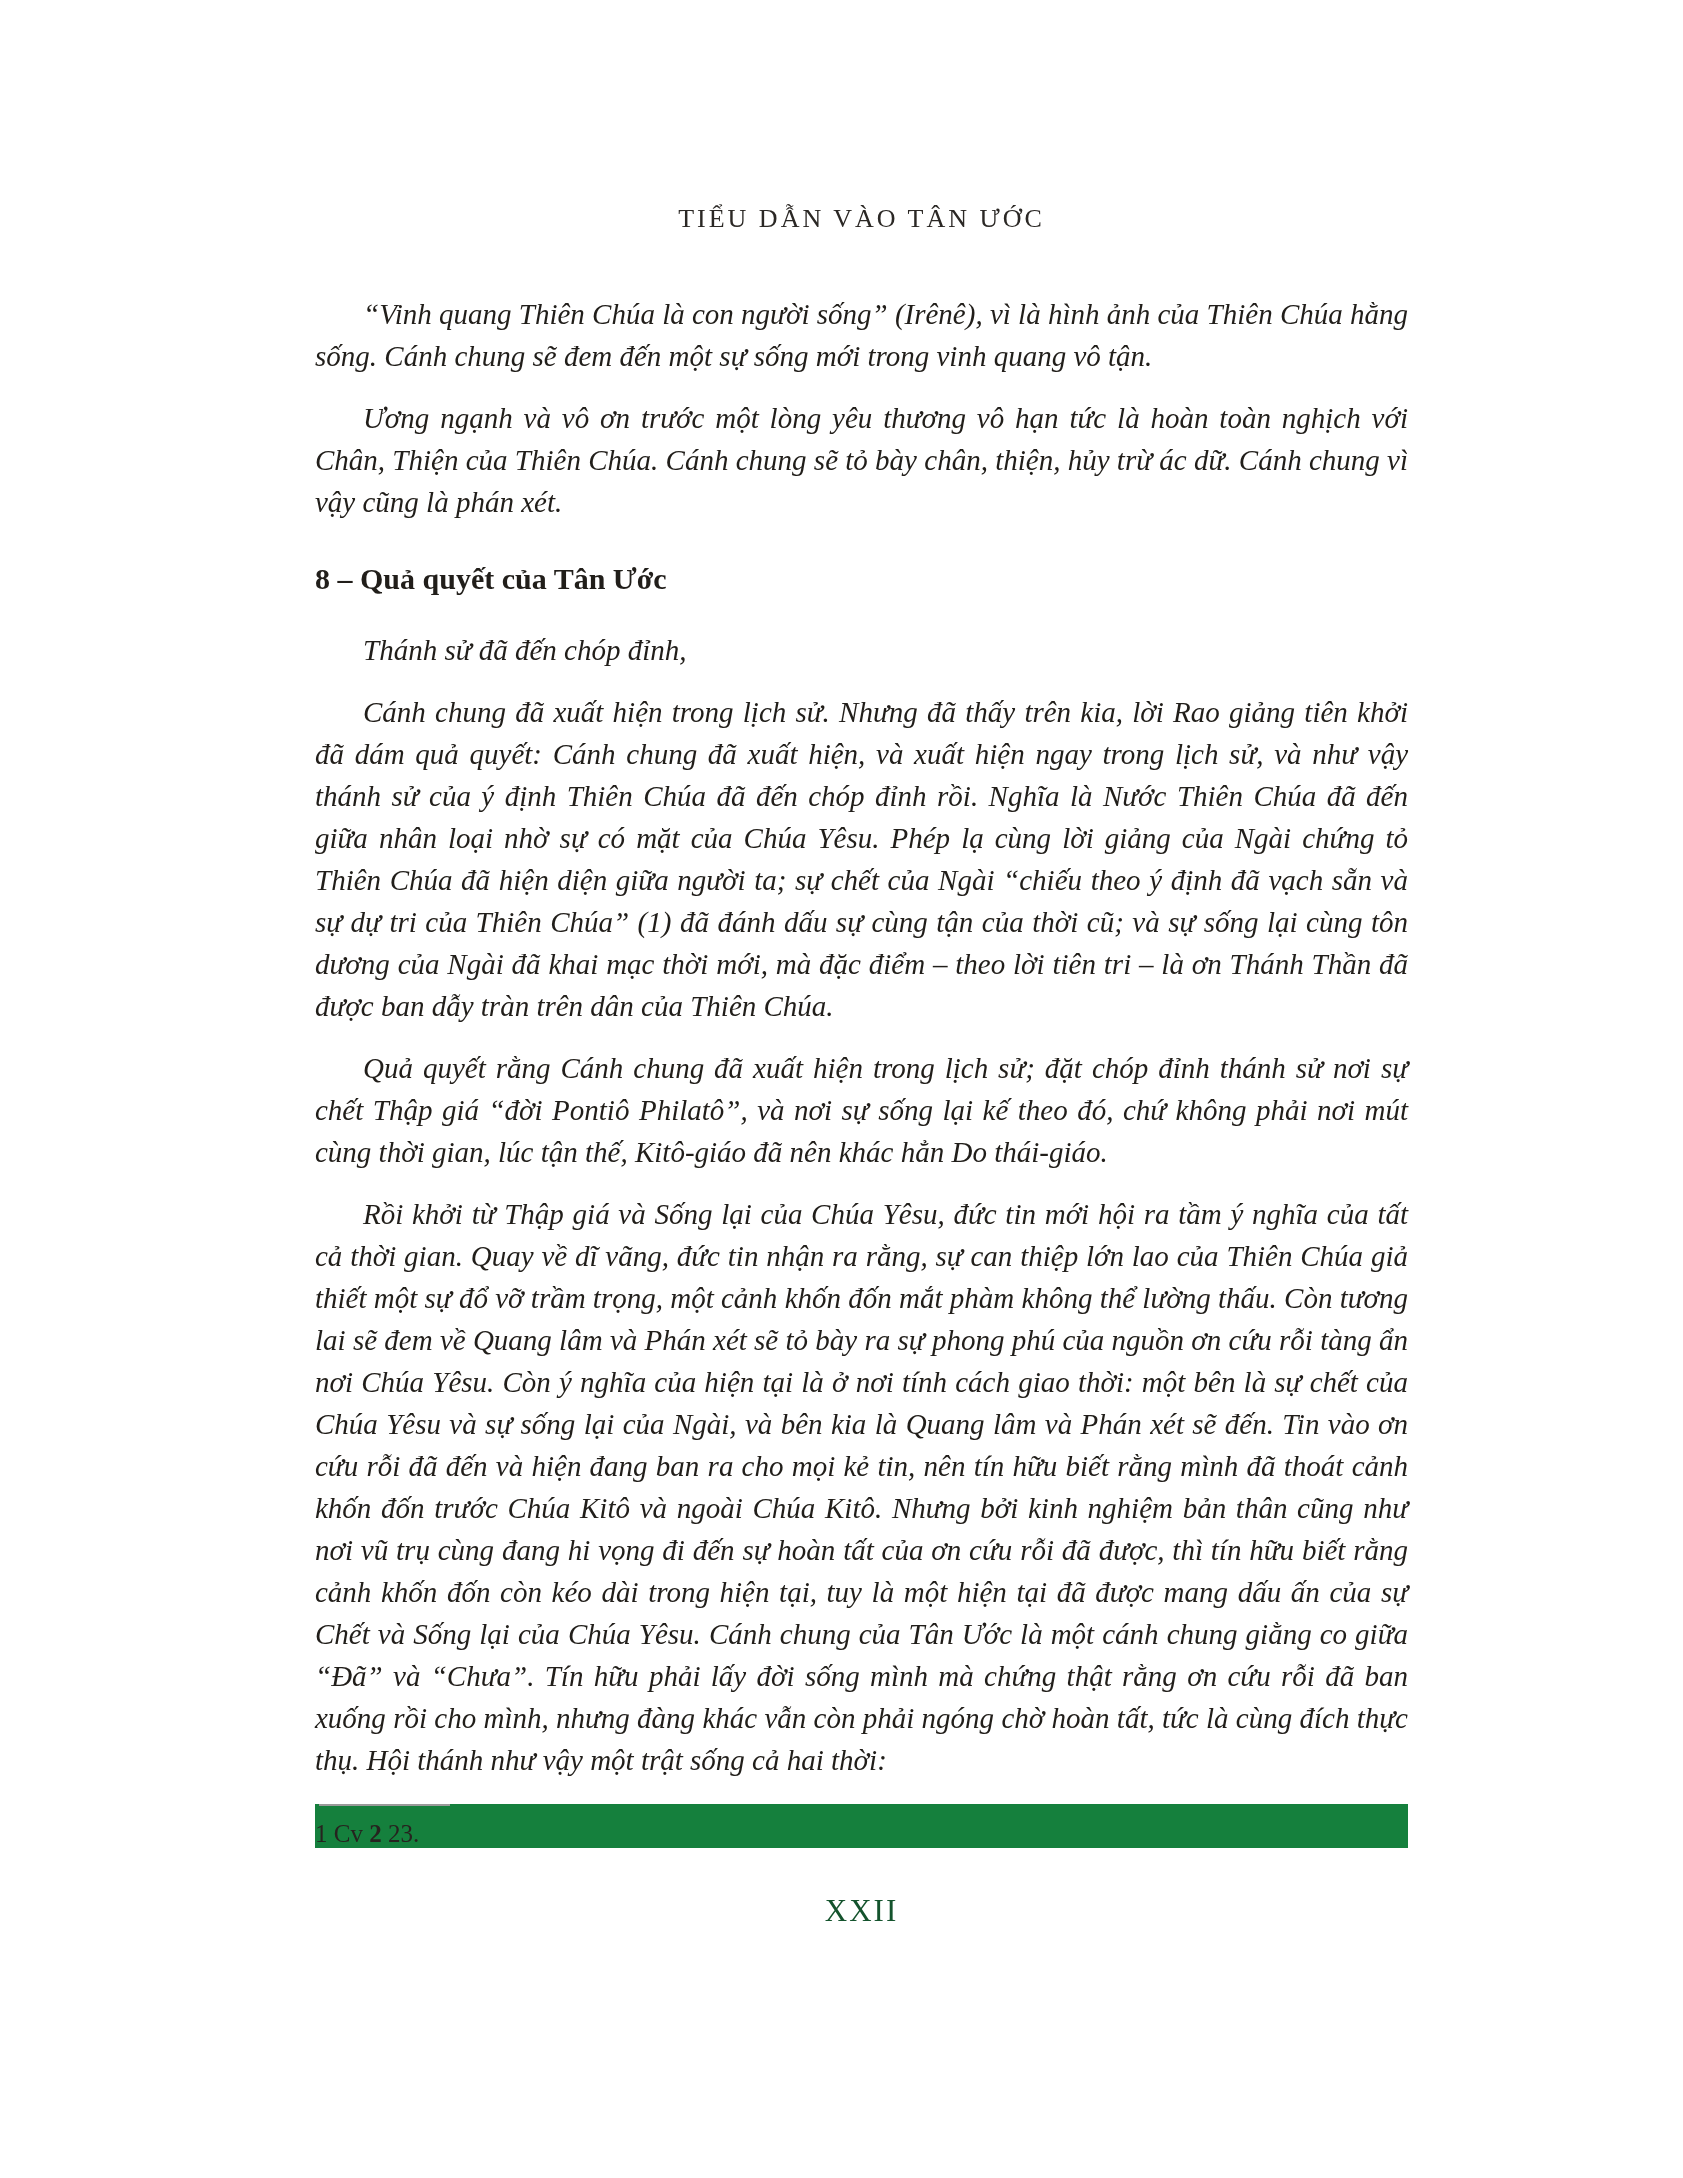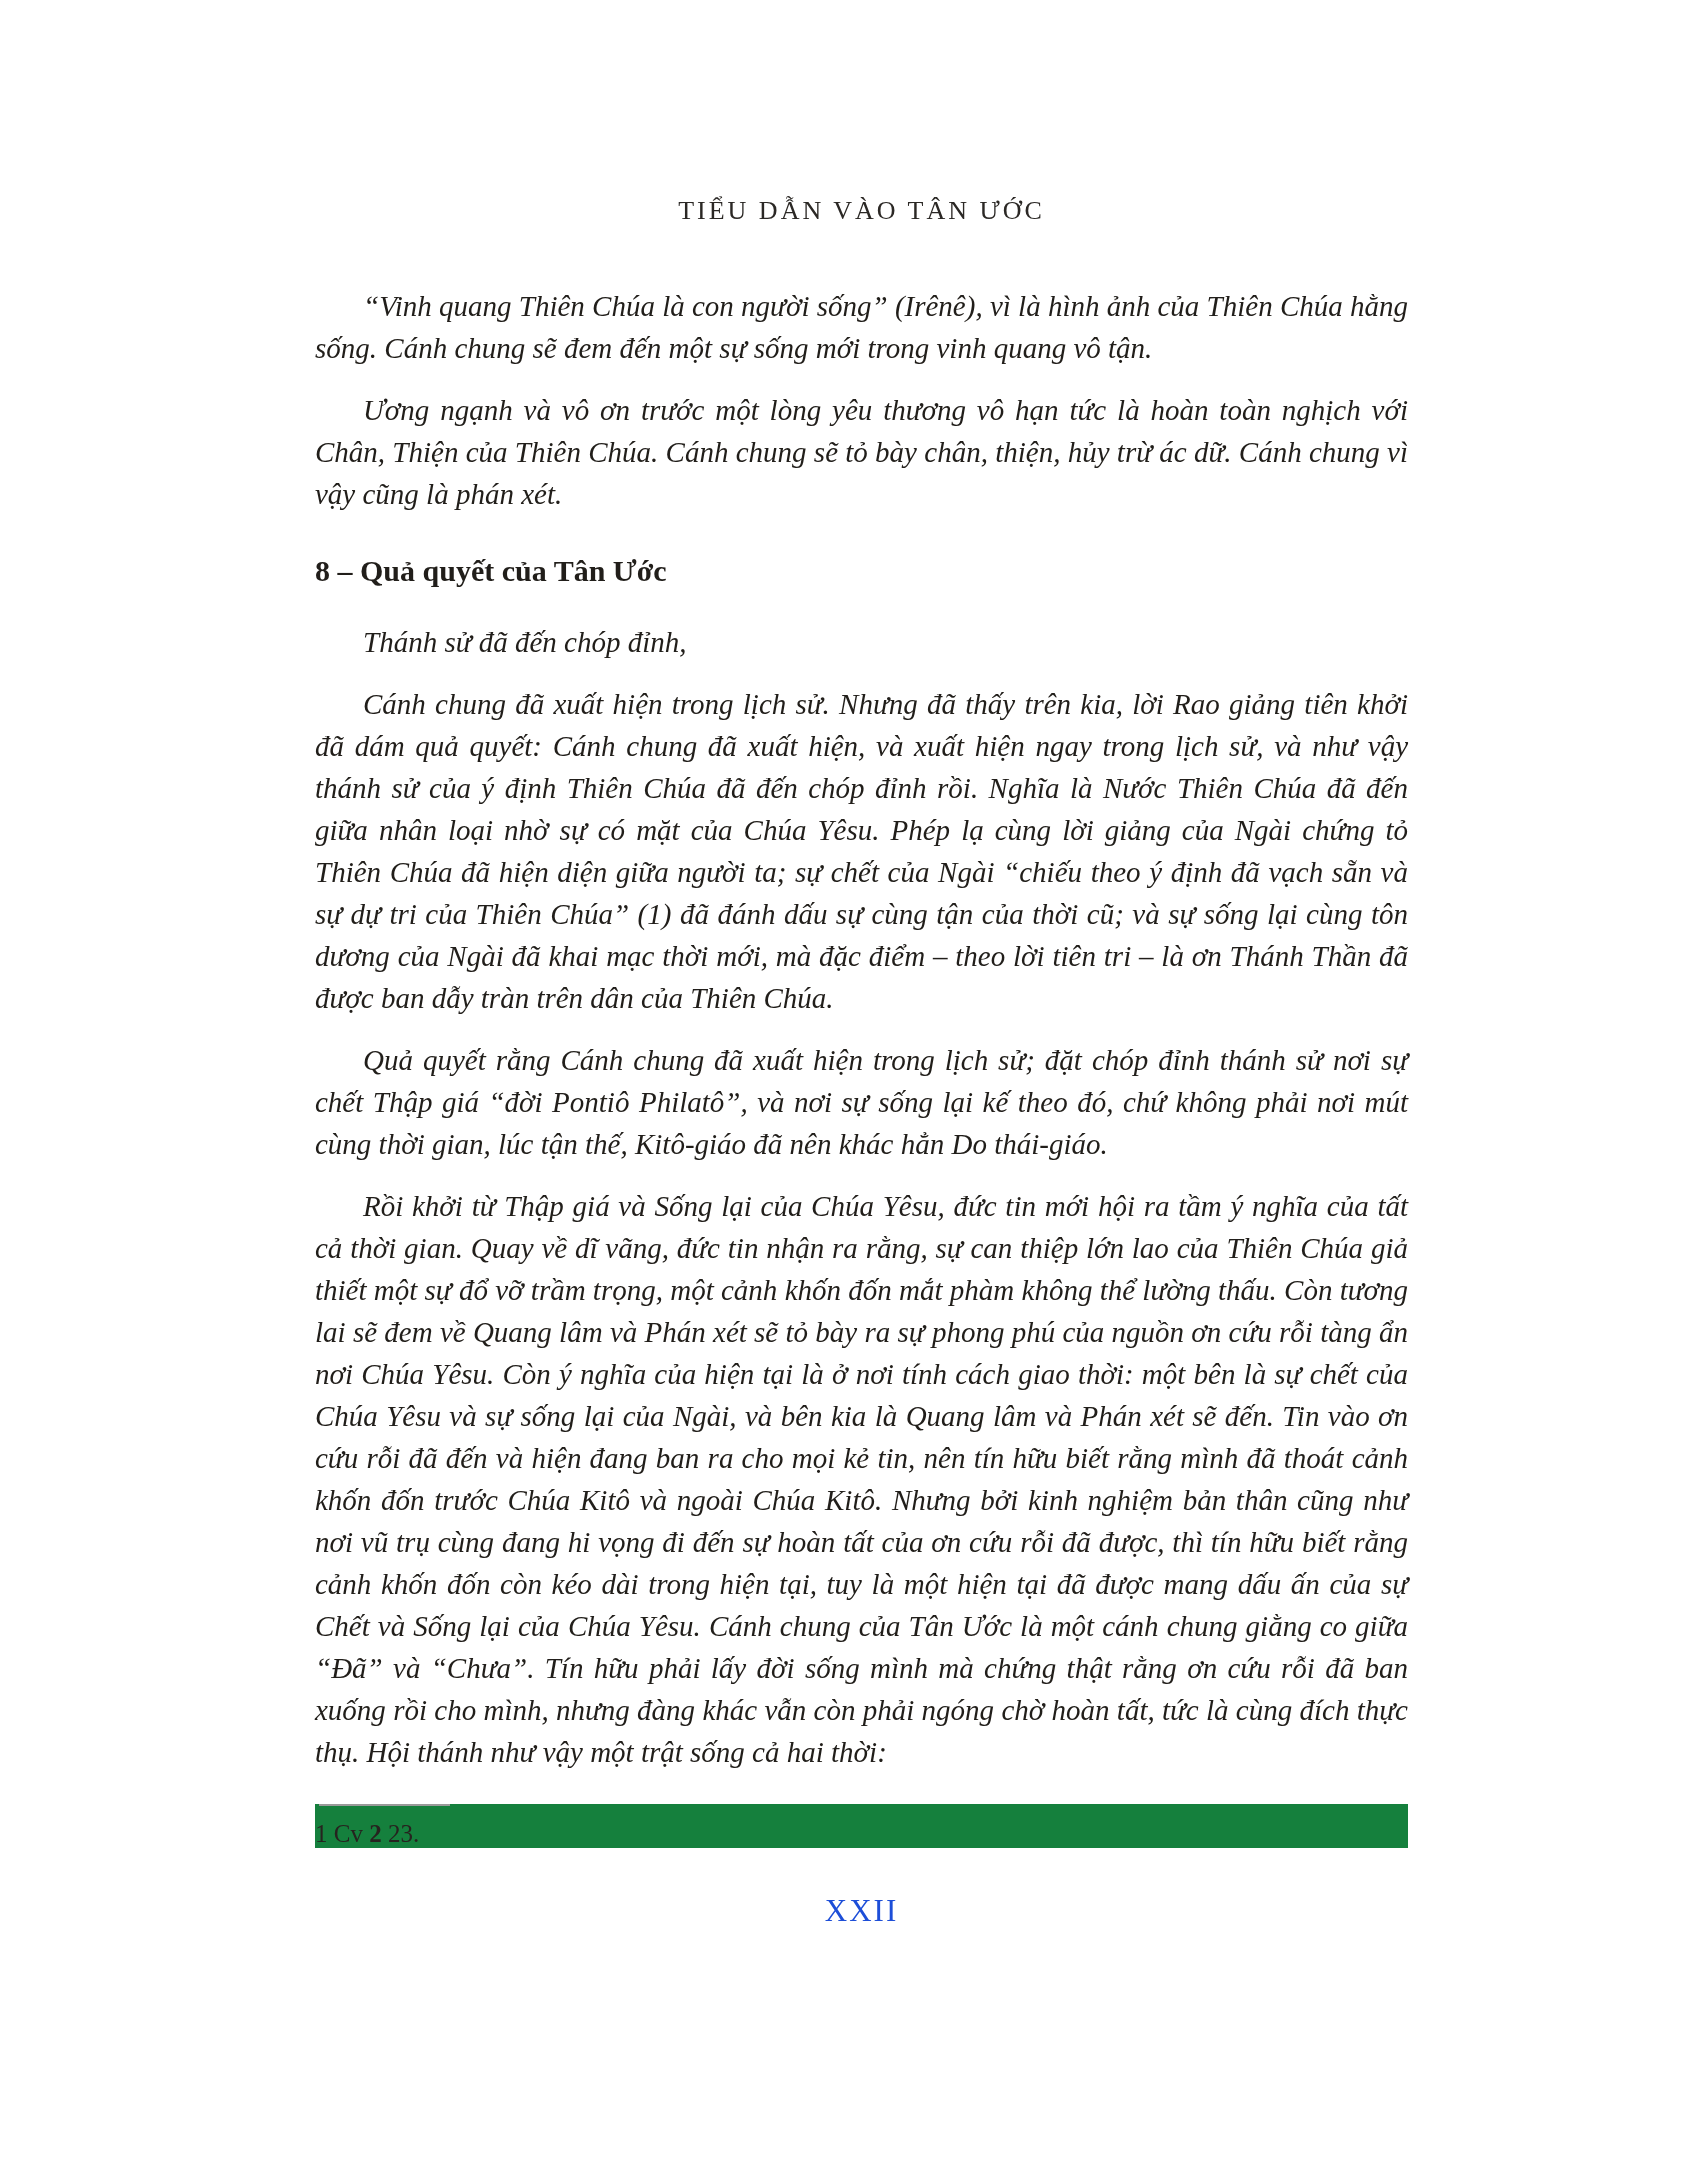--- a/index.html
+++ b/index.html
@@ -16,21 +16,21 @@
   .page {
     position: relative;
     width: 1683px;
     height: 2178px;
     background: #ffffff;
     overflow: hidden;
   }
   .column {
     position: absolute;
     left: 315px;
-    top: 196px;
+    top: 204px;
     width: 1093px;
   }
   .running-head {
     text-align: center;
     font-size: 26px;
     letter-spacing: 3px;
     color: #2b2825;
     margin-bottom: 59px;
     font-style: normal;
   }
@@ -73,21 +73,21 @@
     font-weight: bold;
   }
   .page-number {
     position: absolute;
     left: 315px;
     top: 1893px;
     width: 1093px;
     text-align: center;
     font-size: 31px;
     letter-spacing: 2px;
-    color: #1d4ed8;
+    color: #14532d;
   }
 </style>
 </head>
 <body>
 
 <div class="page">
 
   <div class="column">
     <div class="running-head">TIỂU DẪN VÀO TÂN ƯỚC</div>
 

